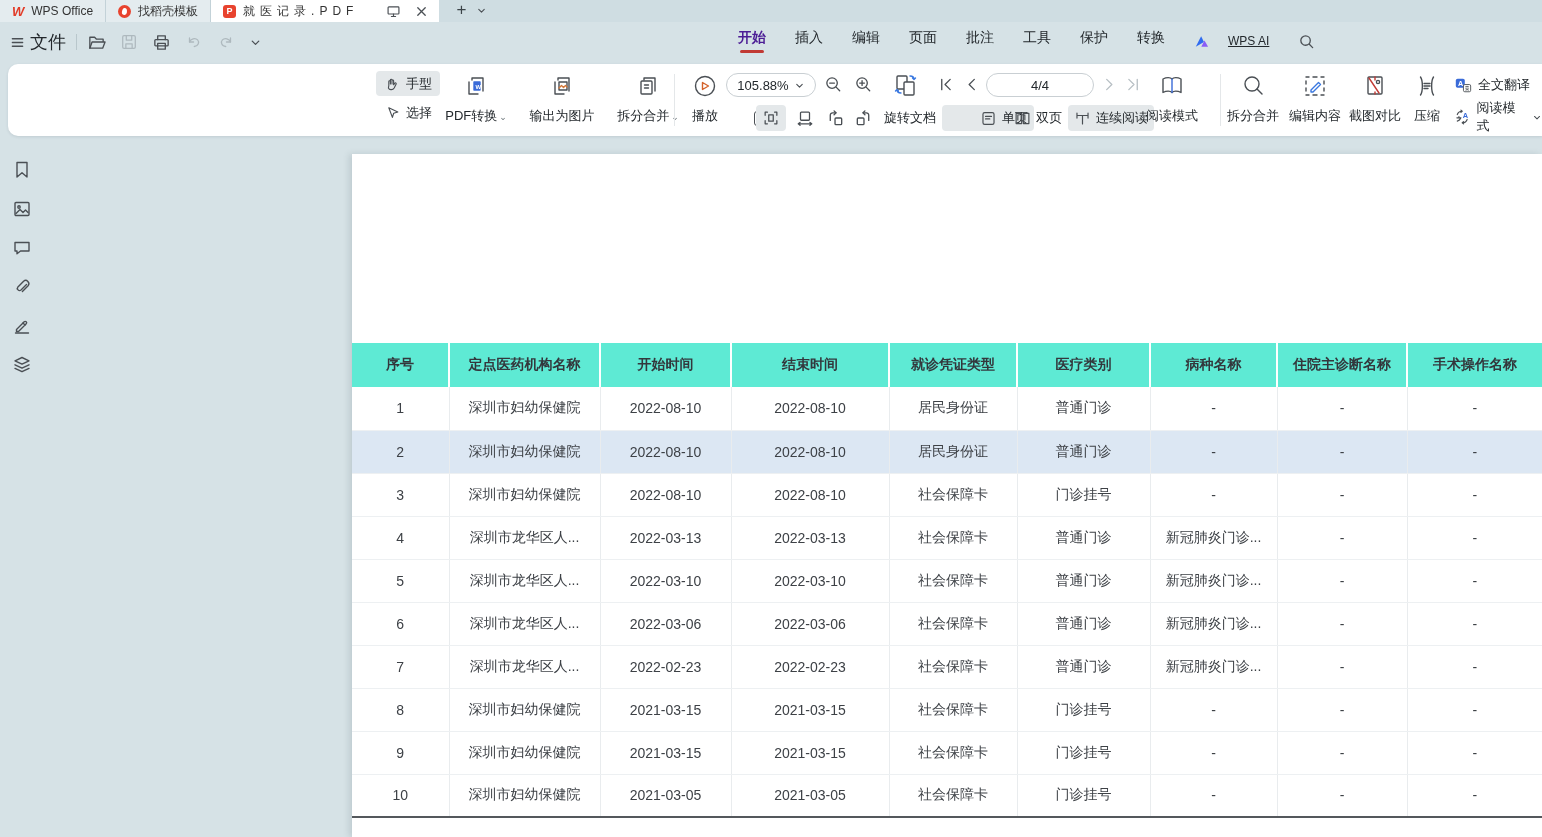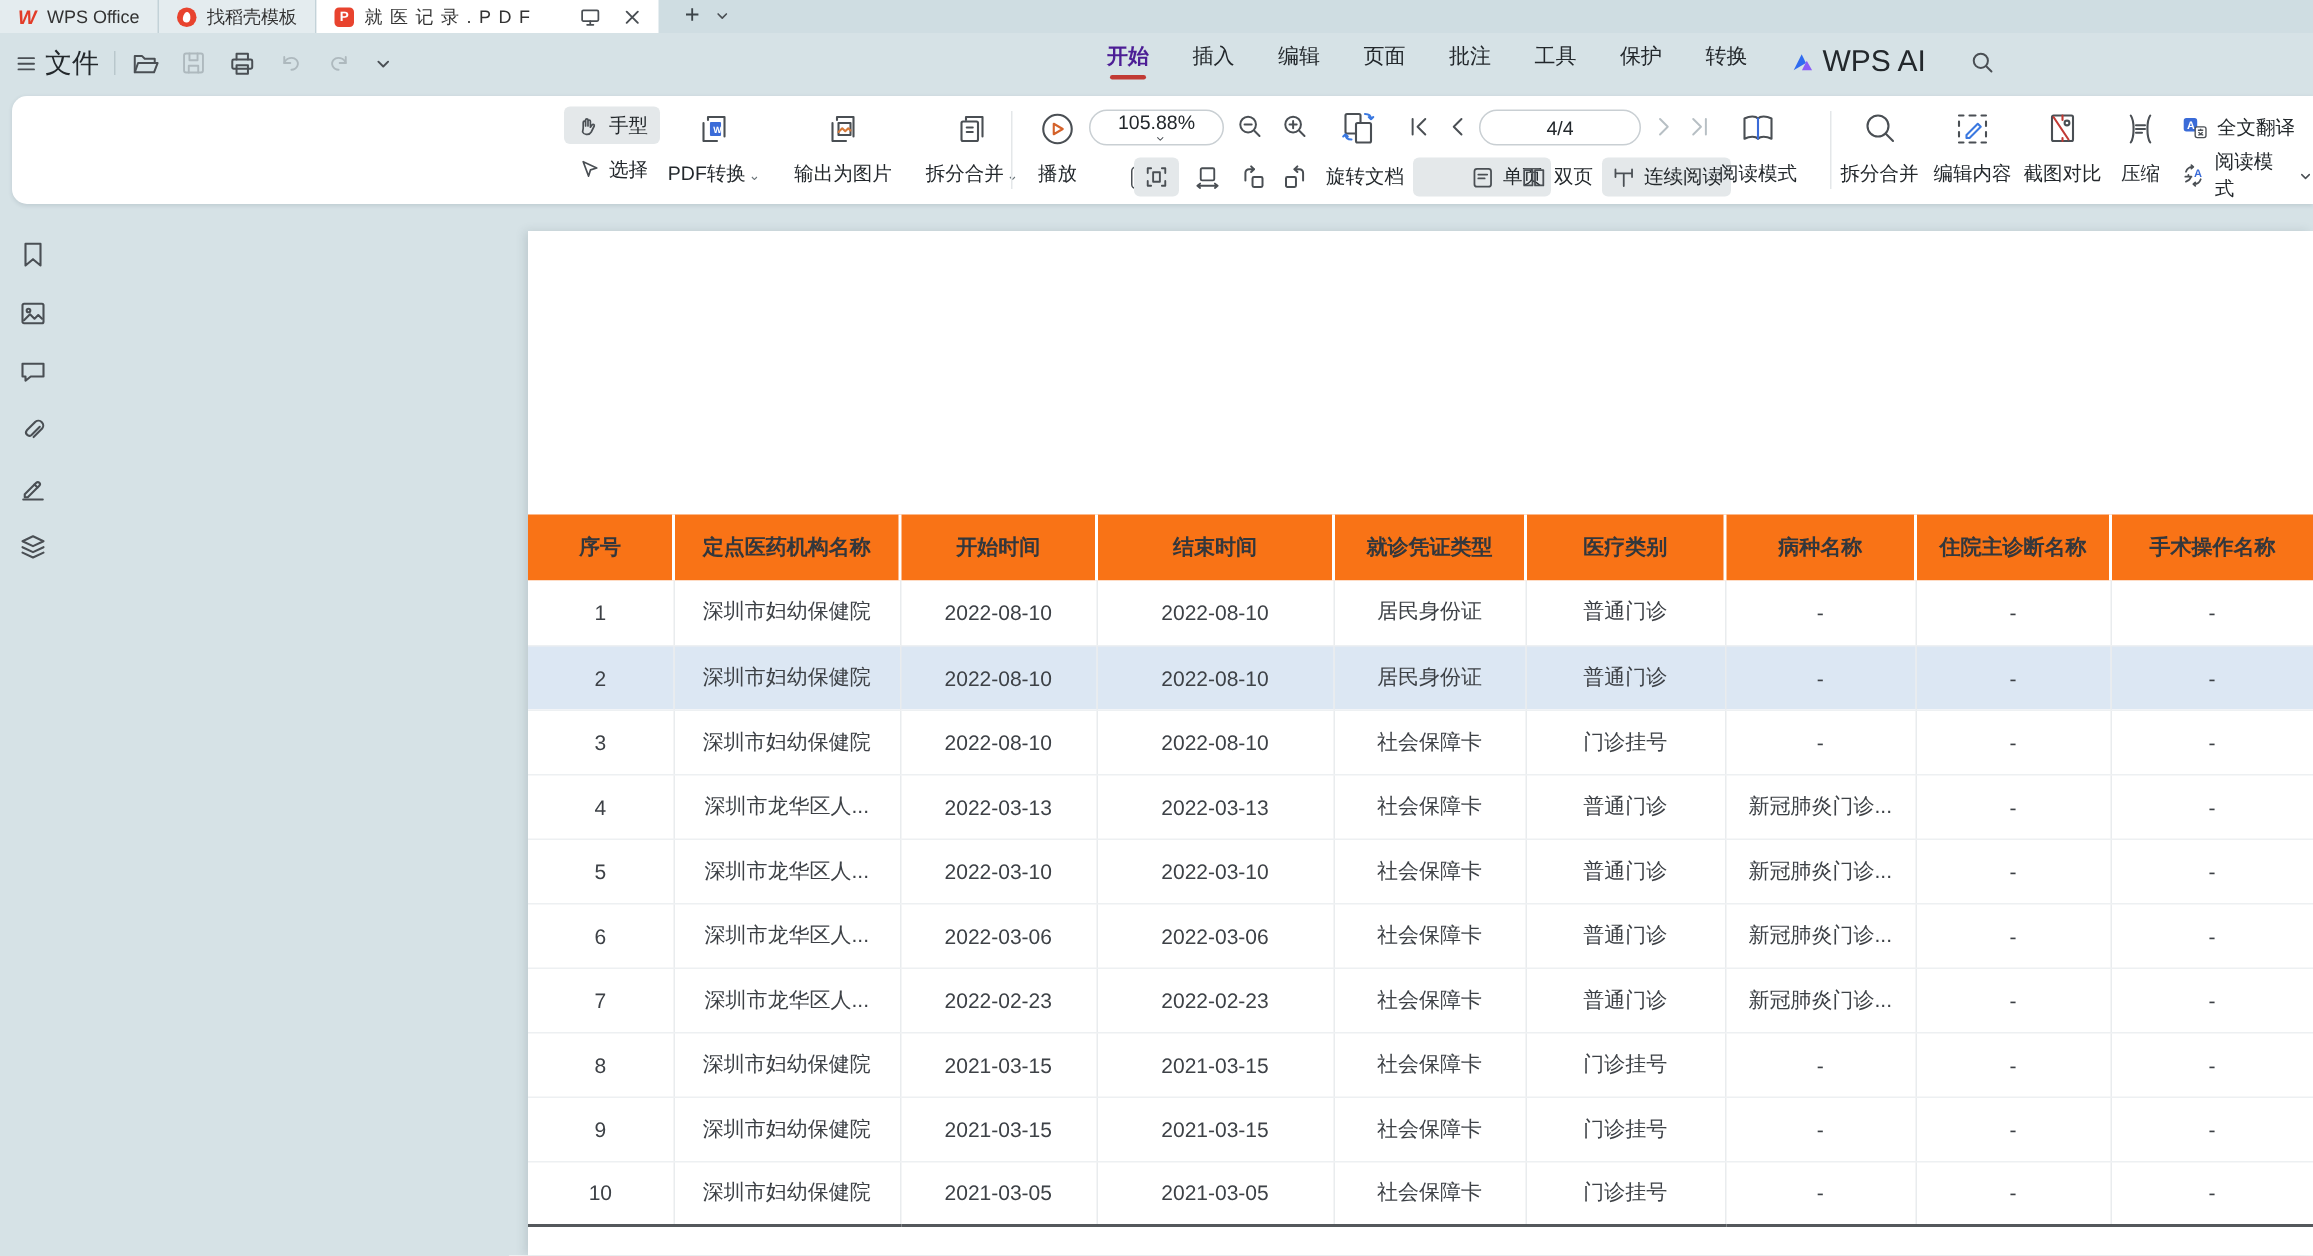--- a/index.html
+++ b/index.html
@@ -27,45 +27,45 @@
   .menubar { position:absolute; left:0; top:22px; width:100%; height:40px; }
   .file-group { position:absolute; left:10px; top:8px; display:flex; align-items:center; gap:10px; }
   .file-label { font-size:18px; color:#23282c; display:flex; align-items:center; gap:5px; }
   .vdiv { width:1px; height:16px; background:#b9c7cc; }
   .qicons { display:flex; align-items:center; gap:14px; }
   .qicons .dis .ic { stroke:#aeb9be; }
   .menus { position:absolute; left:738px; top:7px; display:flex; align-items:center; gap:29px; font-size:14px; color:#23282c; }
   .menu-item { position:relative; padding-bottom:6px; cursor:default; }
   .menu-item.active { color:#4c1d95; font-weight:bold; }
   .menu-item.active::after { content:""; position:absolute; left:2px; right:2px; bottom:0; height:3px; border-radius:2px; background:#c13a34; }
-  .wpsai { display:flex; align-items:center; gap:5px; font-size:20px; }
+  .wpsai { display:flex; align-items:center; gap:18px; font-size:12px;text-decoration:underline; }
 
   
   .ribbon { position:absolute; left:8px; top:64px; right:0; height:72px; background:#fff; border-radius:10px 0 0 10px; box-shadow:0 1px 3px rgba(40,60,70,.12); }
   .r-abs { position:absolute; }
   .tool-row { display:flex; align-items:center; gap:6px; font-size:13px; height:25px; padding:0 8px; border-radius:4px; color:#23282c; }
   .sel { background:#e4e8ea; }
   .bigbtn { position:absolute; top:6px; height:60px; display:flex; flex-direction:column; align-items:center; justify-content:space-between; padding:3px 0 5px; font-size:13px; color:#23282c; }
   .chev { font-size:9px; color:#6b7479; margin-left:2px; }
   .rdiv { position:absolute; top:10px; width:1px; height:52px; background:#e4e7e9; }
-  .inputbox { position:absolute; border:1px solid #c9cfd3; border-radius:12px; background:#fff; display:flex; align-items:center; justify-content:center; font-size:13px; color:#23282c;flex-direction:column; }
+  .inputbox { position:absolute; border:1px solid #c9cfd3; border-radius:12px; background:#fff; display:flex; align-items:center; justify-content:center; font-size:13px; color:#23282c; }
   .miniic { position:absolute; }
   .row2item { position:absolute; top:41px; display:flex; align-items:center; gap:5px; font-size:13px; color:#23282c; height:26px; padding:0 6px; border-radius:4px; }
   .one2one { border:1.4px solid #4a4f54; border-radius:3px; font-size:8px; font-weight:bold; color:#4a4f54; width:20px; height:15px; display:flex; align-items:center; justify-content:center;margin-left:24px; }
   .graynav .ic { stroke:#b7bfc4; }
   .tr-row { display:flex; align-items:center; gap:6px; font-size:13px; height:26px; color:#23282c; }
 
   
   .sidebar { position:absolute; left:0; top:154px; width:44px; bottom:0; display:flex; flex-direction:column; align-items:center; padding-top:6px; gap:19px; }
   .sb { width:20px; height:20px; }
 
   
   .page { position:absolute; left:352px; top:154px; right:0; bottom:0; background:#fff; box-shadow:-3px 0 6px rgba(60,80,90,.15); }
   table.doc { border-collapse:collapse; position:absolute; left:0; top:189px; table-layout:fixed; }
-  table.doc th { background:#f97316; height:44px; font-size:14px; font-weight:bold; color:#33373c; border-right:2px solid #fff; }
+  table.doc th { background:#5eead4; height:44px; font-size:14px; font-weight:bold; color:#33373c; border-right:2px solid #fff; }
   table.doc th:last-child { border-right:none; }
   table.doc td { height:43px; text-align:center; font-size:14px; color:#3d4146; border-right:1px solid #e9ecee; border-bottom:1px solid #edf0f2; background:#fff; }
   table.doc td:last-child { border-right:none; }
   table.doc tr.hl td { background:#dce7f3; }
   table.doc tbody tr:last-child td { border-bottom:2px solid #54585c; }
 </style>
 </head>
 <body>
 
 <div class="tabbar">

